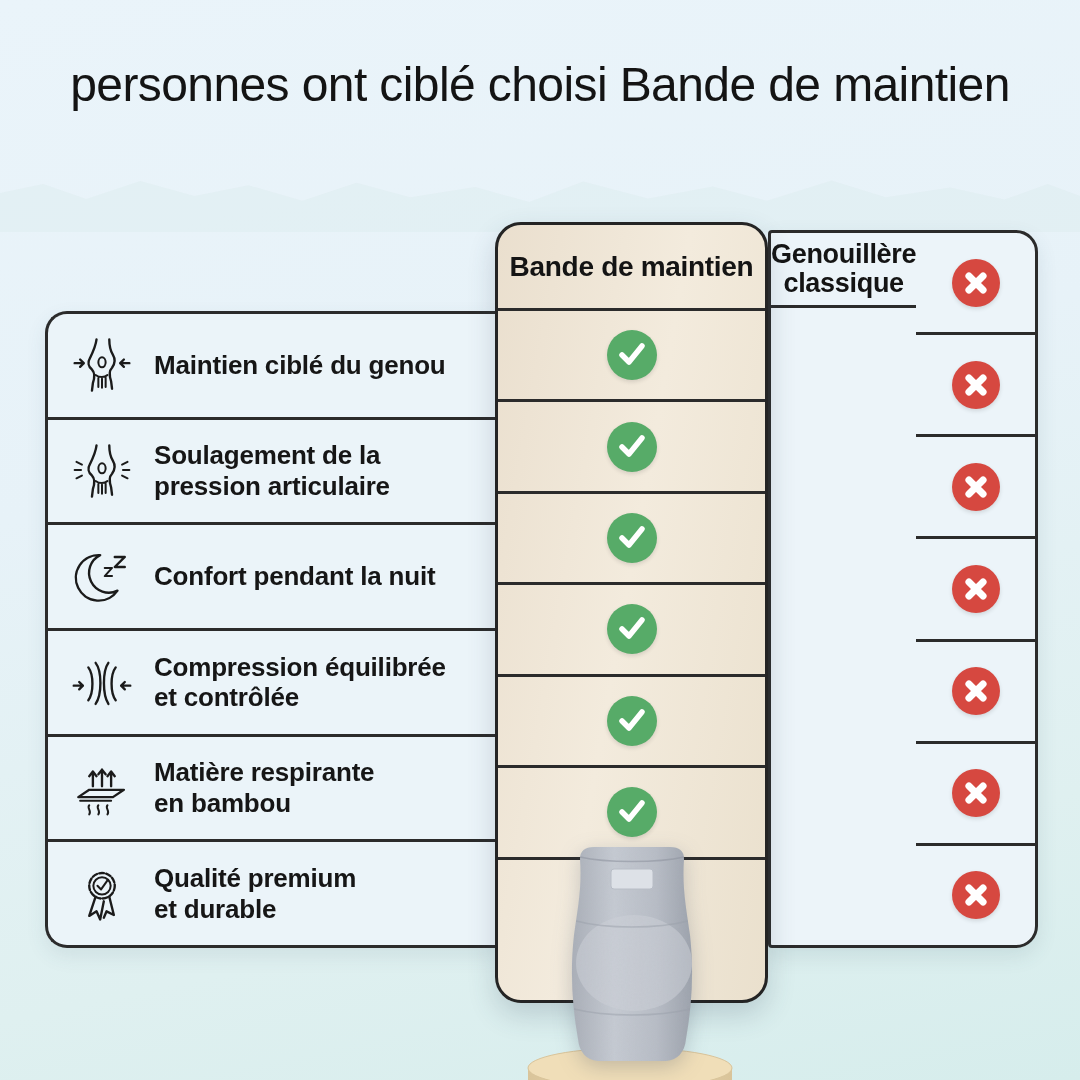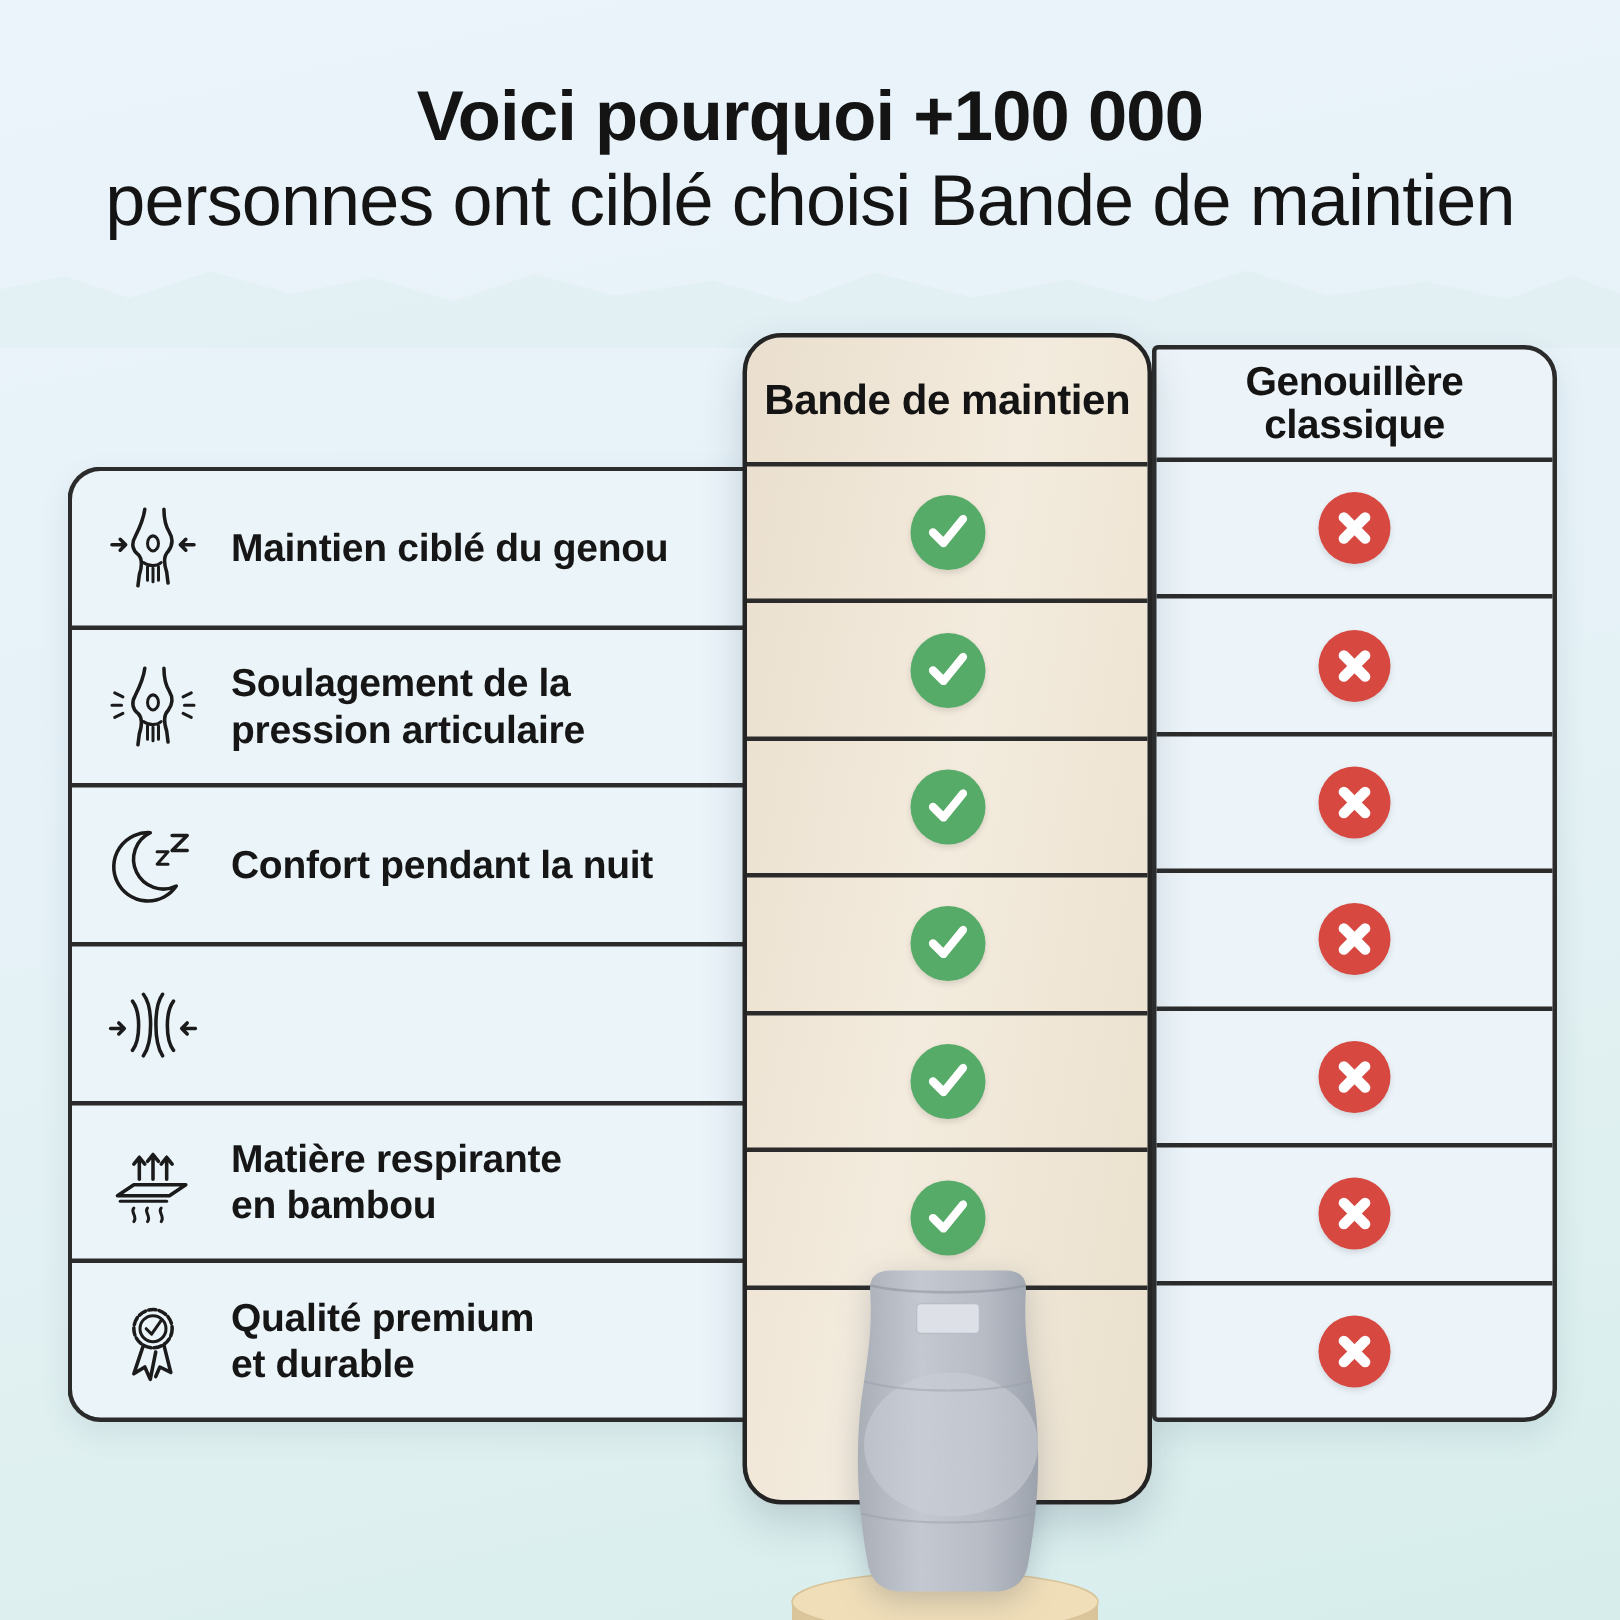--- a/index.html
+++ b/index.html
@@ -56,21 +56,21 @@
   .mid-rows { height:637px; min-height:637px; }
   .mid-rows > .cell { justify-content:center; }
   .mid-bottom { flex:1; }
 
   
   .right-card {
     position:absolute; left:768px; top:230px; width:270px; height:718px;
     background:#ECF4F9; border:3px solid #2b2b2b;
     border-radius:4px 22px 22px 4px; z-index:1;
     box-shadow:0 8px 20px rgba(60,90,110,.12);
-    display:flex; flex-direction:column;
+    display:flex; flex-direction:row;
   }
   .right-header {
     height:75px; min-height:75px; border-bottom:3px solid #2b2b2b;
     display:flex; align-items:center; justify-content:center; text-align:center;
     font-size:27px; font-weight:700; line-height:1.08; letter-spacing:-0.3px; white-space:pre-line;
   }
   .right-rows { flex:1; }
   .right-rows > .cell { justify-content:center; }
 
   
@@ -97,21 +97,20 @@
   .icon-stroke { fill:none; stroke:#1b1b1b; stroke-width:2.6; stroke-linecap:round; stroke-linejoin:round; }
   .icon-stroke-thin { fill:none; stroke:#1b1b1b; stroke-width:2.2; stroke-linecap:round; stroke-linejoin:round; }
 </style>
 </head>
 <body>
 
 <div class="canvas">
   <div class="ghost-band"></div>
 
   <div class="title">
-    <div class="title-line1">Voici pourquoi +100 000</div>
     <div class="title-line2">personnes ont ciblé choisi Bande de maintien</div>
   </div>
 
   <div class="left-panel">
     <div class="rows-col">
 
       <div class="cell feature-cell">
         <span class="feature-icon">
           <svg viewBox="0 0 68 64">
             <path class="icon-stroke" d="M28,4 C27,12 24,18 21,24 C18,29 19,34 23,37 C26,40 26,46 24,52 L23,60"></path>
@@ -156,20 +155,22 @@
         <span class="feature-icon">
           <svg viewBox="0 0 68 64">
             <path class="icon-stroke" d="M3,36 L13,36 M13,36 L9,32 M13,36 L9,40"></path>
             <path class="icon-stroke" d="M19,16 C25,24 25,44 19,52"></path>
             <path class="icon-stroke" d="M27,11 C34,20 34,46 27,56"></path>
             <path class="icon-stroke" d="M49,16 C43,24 43,44 49,52"></path>
             <path class="icon-stroke" d="M41,11 C34.5,20 34.5,46 41,56"></path>
             <path class="icon-stroke" d="M65,36 L55,36 M55,36 L59,32 M55,36 L59,40"></path>
           </svg>
         </span>
+        <span class="feature-label">Compression équilibrée
+et contrôlée</span>
       </div>
 
       <div class="cell feature-cell">
         <span class="feature-icon">
           <svg viewBox="0 0 68 64">
             <path class="icon-stroke" d="M8,42 L20,34 L58,34 L46,42 Z"></path>
             <path class="icon-stroke-thin" d="M10,46 L44,46"></path>
             <path class="icon-stroke" d="M24,30 L24,14 M24,14 L20,19 M24,14 L28,19"></path>
             <path class="icon-stroke" d="M34,30 L34,12 M34,12 L30,17 M34,12 L38,17"></path>
             <path class="icon-stroke" d="M44,30 L44,14 M44,14 L40,19 M44,14 L48,19"></path>

